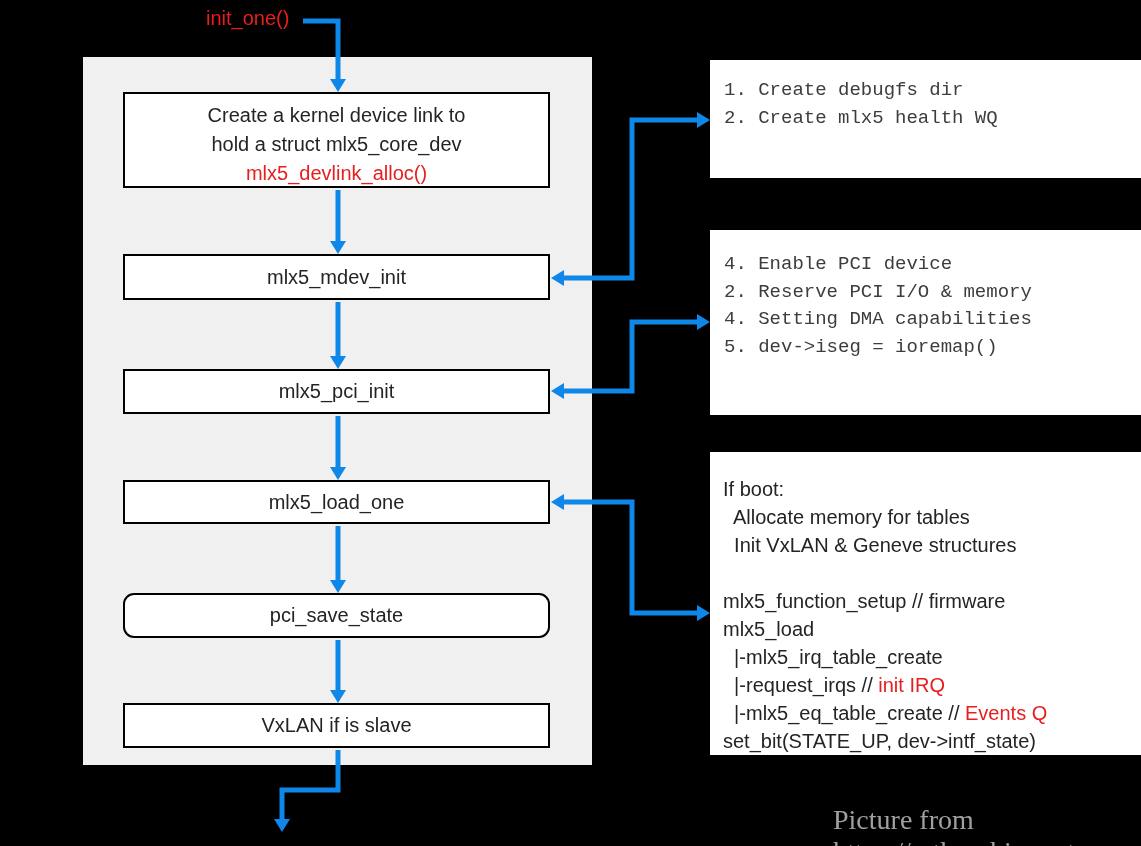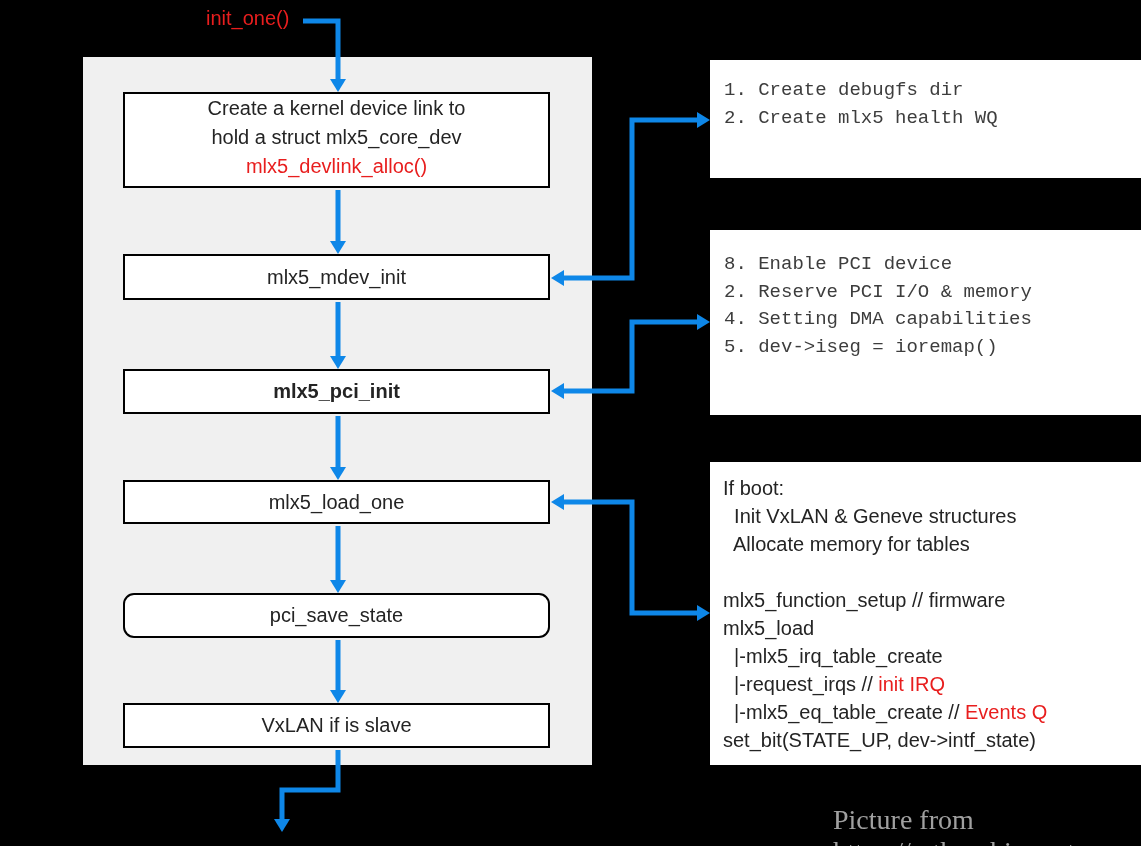--- a/index.html
+++ b/index.html
@@ -14,42 +14,42 @@
     box-sizing:border-box;background:var(--panel,#f0f0f0);
     border:4px dashed var(--panel,#f0f0f0);z-index:1;
   }
   
   .fbox{
     position:absolute;left:123px;width:427px;box-sizing:border-box;
     background:var(--box_bg,#fff);border:2px solid var(--box_border,#000);
     color:var(--text_dark,#242424);font-size:20px;z-index:2;
     display:flex;align-items:center;justify-content:center;text-align:center;
   }
-  .fbox.multi{flex-direction:column;justify-content:flex-start;line-height:29px;}
+  .fbox.multi{flex-direction:column;justify-content:flex-start;padding-top:7px;line-height:29px;}
   .fbox-a{top:92px;height:96px;}
   .fbox-b{top:254px;height:46px;}
-  .fbox-c{top:369px;height:45px;font-weight:bold;}
+  .fbox-c{top:369px;height:45px;}
   .fbox-d{top:480px;height:44px;}
   .fbox-e{top:593px;height:45px;border-radius:11px;}
   .fbox-f{top:703px;height:45px;}
   
   .note{
     position:absolute;left:710px;right:0;box-sizing:border-box;
     background:var(--box_bg,#fff);z-index:2;
   }
   .note .line{white-space:pre;}
   .note-1{top:60px;height:118px;padding:19px 0 0 14px;}
   .note-2{top:230px;height:185px;padding:23px 0 0 14px;}
   .note-1,.note-2{
     font-family:"Liberation Mono","DejaVu Sans Mono",monospace;
     font-size:19px;color:var(--mono_text,#3d3d3d);
   }
   .note-1 .line,.note-2 .line{height:27.5px;}
   .note-3{
-    top:462px;height:303px;padding:15px 0 0 13px;
+    top:452px;height:303px;padding:26px 0 0 13px;
     font-size:20px;color:var(--text_dark,#242424);
   }
   .note-3 .line{height:28px;}
   .red{color:var(--red,#e81e1e);}
   
   .entry-label{
     position:absolute;left:206px;top:7px;font-size:20px;
     color:var(--red,#e81e1e);z-index:4;
   }
   
@@ -82,30 +82,30 @@
   <div class="fbox fbox-d">mlx5_load_one</div>
   <div class="fbox fbox-e">pci_save_state</div>
   <div class="fbox fbox-f">VxLAN if is slave</div>
 
   <div class="note note-1">
     <div class="line"><span>1. Create debugfs dir</span><span class="red"></span></div>
     <div class="line"><span>2. Create mlx5 health WQ</span><span class="red"></span></div>
   </div>
 
   <div class="note note-2">
-    <div class="line"><span>8. Enable PCI device</span><span class="red"></span></div>
+    <div class="line"><span>4. Enable PCI device</span><span class="red"></span></div>
     <div class="line"><span>2. Reserve PCI I/O &amp; memory</span><span class="red"></span></div>
     <div class="line"><span>4. Setting DMA capabilities</span><span class="red"></span></div>
     <div class="line"><span>5. dev-&gt;iseg = ioremap()</span><span class="red"></span></div>
   </div>
 
   <div class="note note-3">
     <div class="line"><span>If boot:</span><span class="red"></span></div>
+    <div class="line"><span>  Allocate memory for tables</span><span class="red"></span></div>
     <div class="line"><span>  Init VxLAN &amp; Geneve structures</span><span class="red"></span></div>
-    <div class="line"><span>  Allocate memory for tables</span><span class="red"></span></div>
     <div class="line"><span></span><span class="red"></span></div>
     <div class="line"><span>mlx5_function_setup // firmware</span><span class="red"></span></div>
     <div class="line"><span>mlx5_load</span><span class="red"></span></div>
     <div class="line"><span>  |-mlx5_irq_table_create</span><span class="red"></span></div>
     <div class="line"><span>  |-request_irqs // </span><span class="red">init IRQ</span></div>
     <div class="line"><span>  |-mlx5_eq_table_create // </span><span class="red">Events Q</span></div>
     <div class="line"><span>set_bit(STATE_UP, dev-&gt;intf_state)</span><span class="red"></span></div>
   </div>
 
   <div class="attribution">Picture from https://arthurchiao.art</div>

